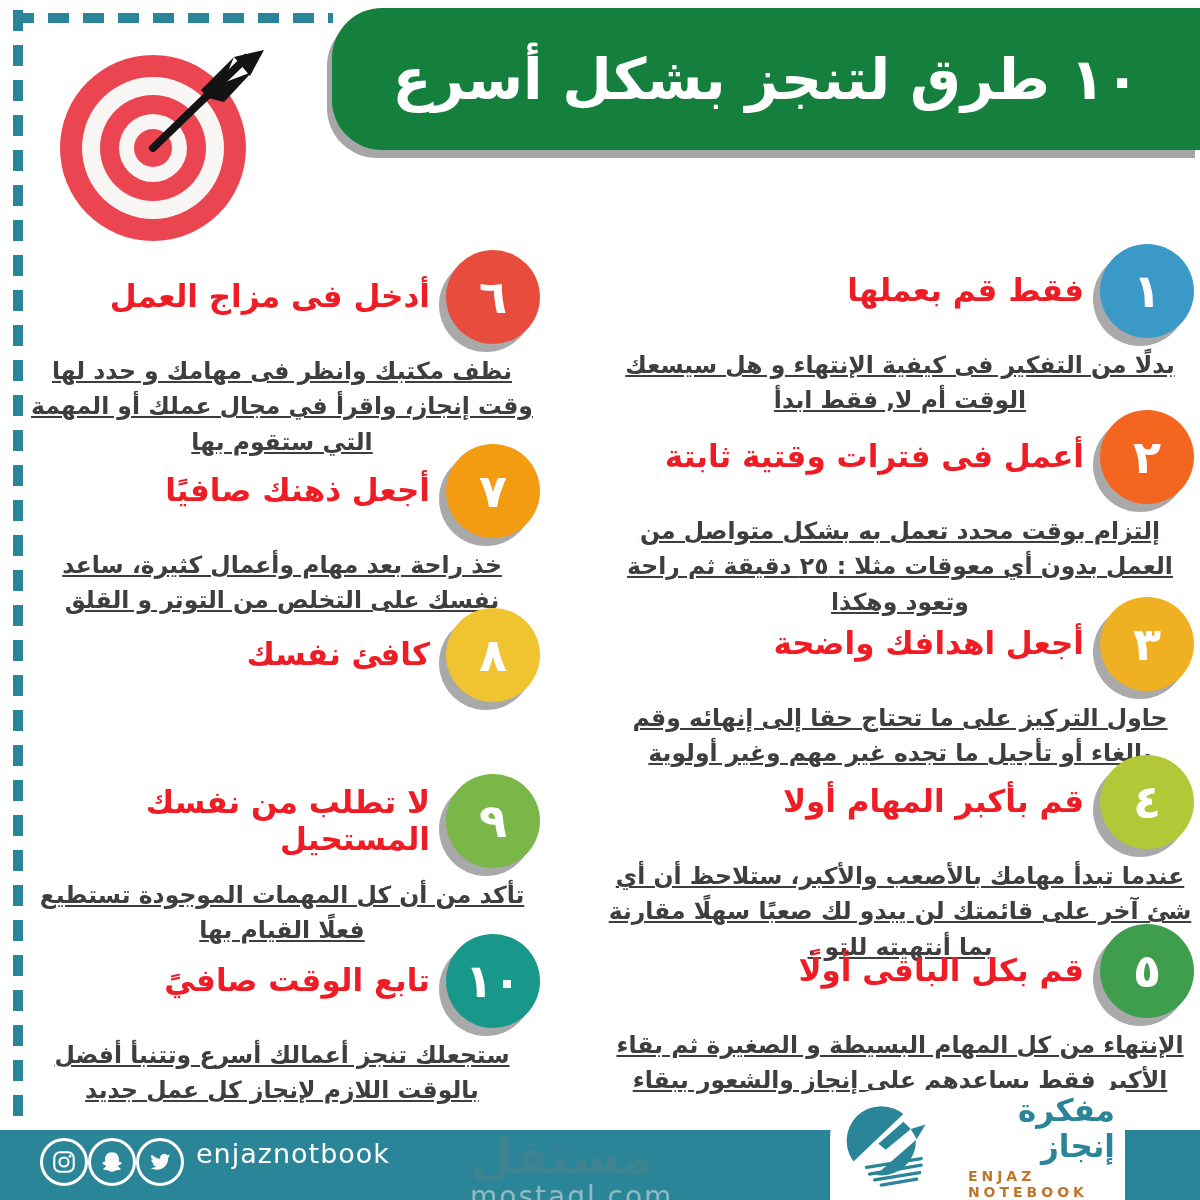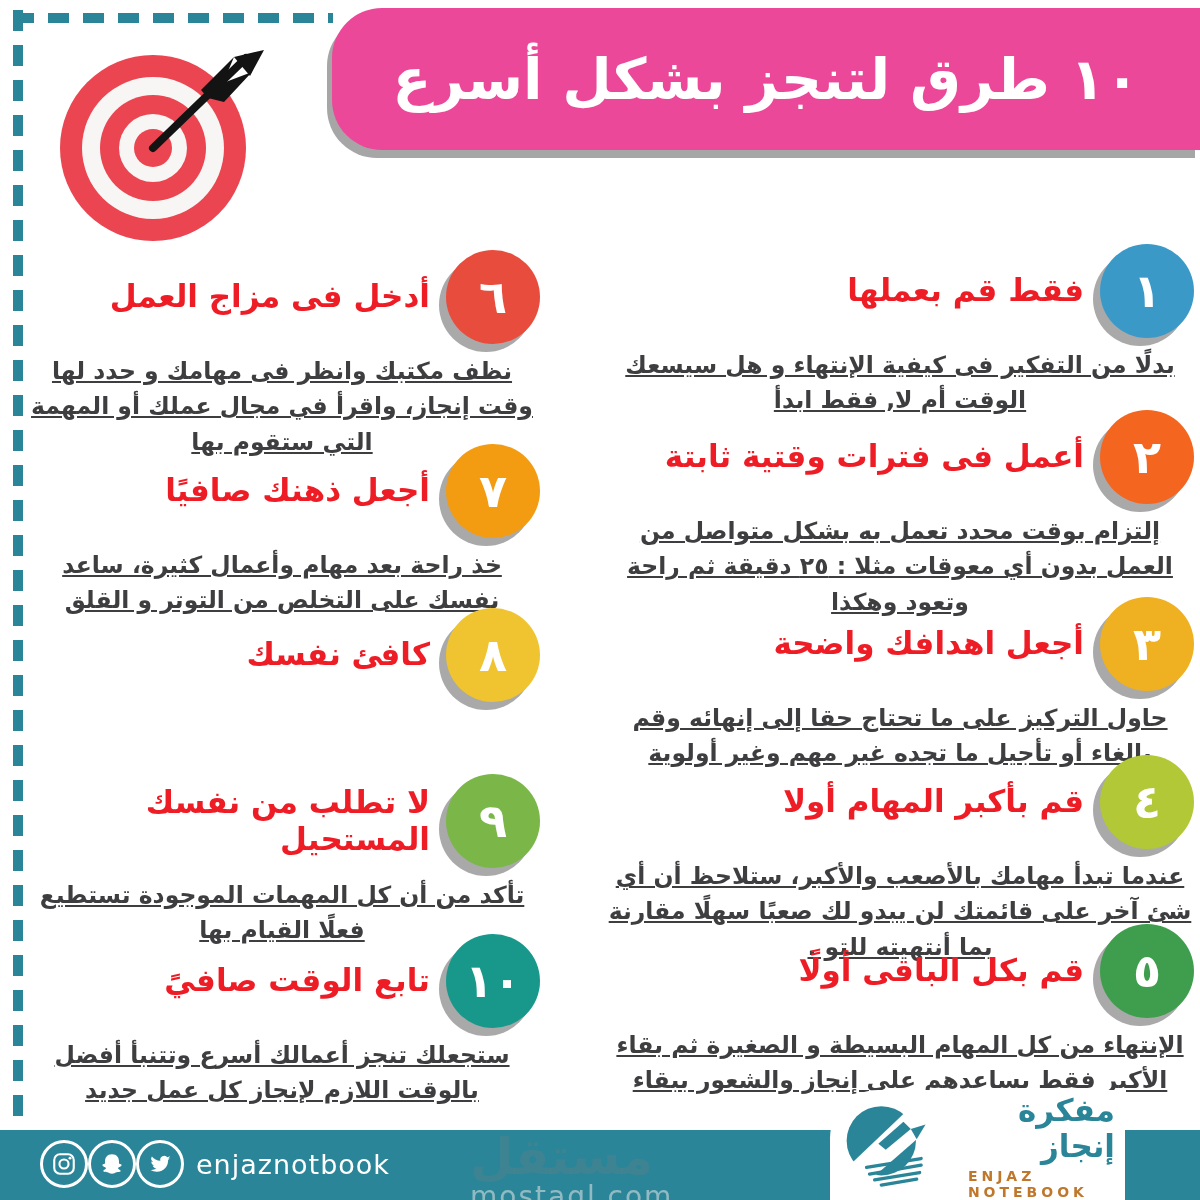--- a/index.html
+++ b/index.html
@@ -8,21 +8,21 @@
   .page { position:relative; width:1200px; height:1200px; background:#ffffff; overflow:hidden; }
 
   
   .dash-v { position:absolute; left:13px; top:10px; height:1115px; width:10px;
     background:repeating-linear-gradient(180deg,#2b8598 0 21px, rgba(0,0,0,0) 21px 35px); }
   .dash-h { position:absolute; left:13px; top:13px; width:320px; height:10px;
     background:repeating-linear-gradient(90deg,#2b8598 0 21px, rgba(0,0,0,0) 21px 35px); }
 
   
   .banner { position:absolute; top:8px; left:332px; right:0; height:142px;
-    background:#ec4899; border-radius:50px 0 0 50px;
+    background:#15803d; border-radius:50px 0 0 50px;
     box-shadow:-5px 8px 0 #a6a6a6;
     display:flex; align-items:center; justify-content:center; z-index:3; }
   .banner h1 { color:#ffffff; font-size:57px; font-weight:bold; letter-spacing:1px; direction:rtl; }
 
   
   .target { position:absolute; left:38px; top:28px; width:235px; height:230px; }
 
   
   .item { position:absolute; direction:rtl; }
   .item.right { right:6px;  width:594px; }
@@ -35,21 +35,21 @@
     box-shadow:-7px 8px 0 #a9a9a9;
     color:#ffffff; font-size:46px; font-weight:bold;
     display:flex; align-items:center; justify-content:center; }
   .head h2 { color:#ee1c25; font-size:31px; font-weight:bold; line-height:1.2; }
   .body { margin-top:10px; color:#3e3e40; font-size:23.5px; font-weight:600;
     line-height:1.5; text-align:center;text-decoration:underline; }
   .item.right .body { padding-left:6px; }
 
   
   .footer { position:absolute; left:0; right:0; bottom:0; height:70px; background:#2b8598; z-index:1; }
-  .social { position:absolute; left:40px; bottom:10px; height:52px; display:flex; align-items:center; z-index:2; }
+  .social { position:absolute; left:40px; bottom:10px; height:52px; display:flex; align-items:flex-start; z-index:2; }
   .soc-circle { width:48px; height:48px; border:3px solid #ffffff; border-radius:50%;
     display:flex; align-items:center; justify-content:center; }
   .handle { color:#ffffff; font-size:27px; letter-spacing:1px; margin-left:12px; }
 
   
   .brand { position:absolute; right:75px; bottom:0; width:295px; height:110px;
     background:#ffffff; border-radius:48px 0 0 0; z-index:2;
     display:flex; align-items:center; justify-content:flex-start; padding:6px 4px 4px 10px; }
   .brand-text { display:flex; flex-direction:column; align-items:center; margin-right:6px;margin-left:32px; }
   .brand-ar { color:#2b8598; font-size:31px; font-weight:bold; direction:rtl; }

